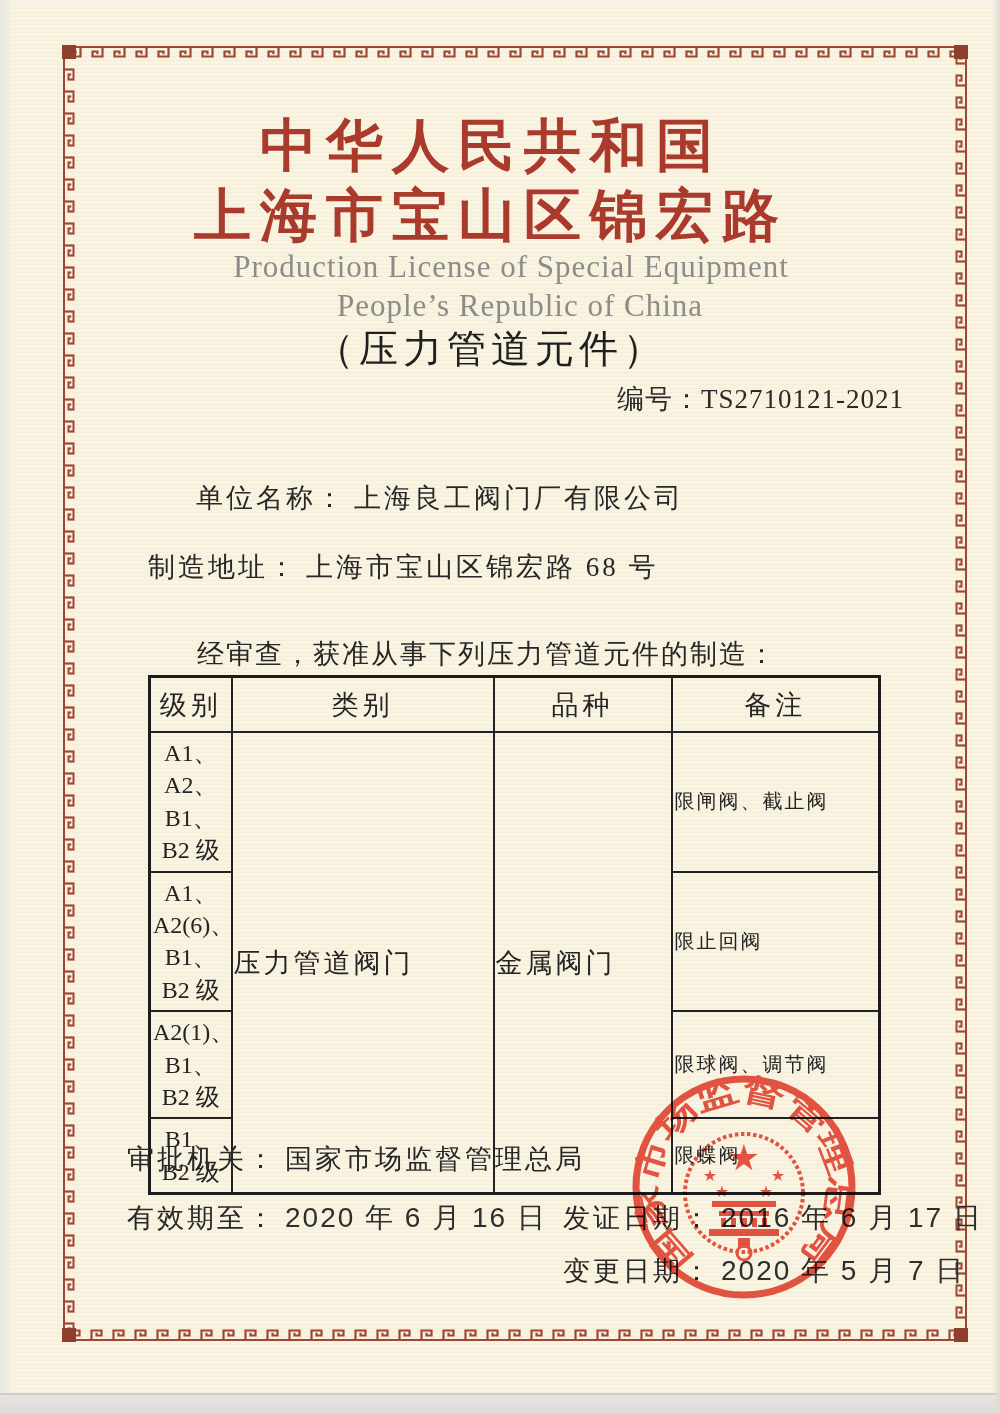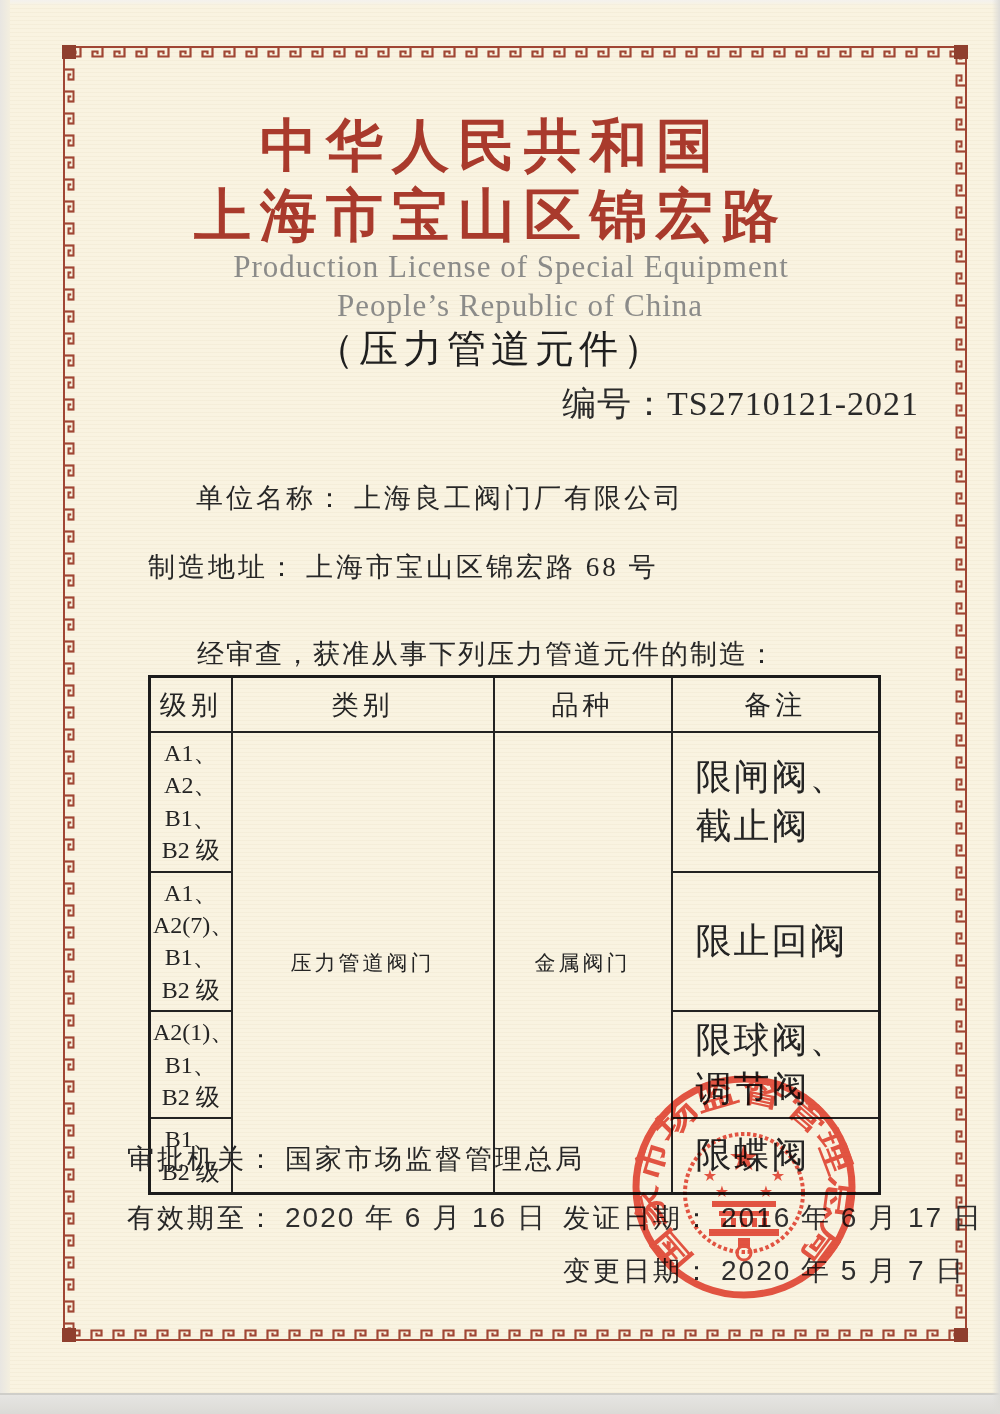--- a/index.html
+++ b/index.html
@@ -21,21 +21,21 @@
   .edge-right{position:absolute;left:992px;top:0;width:8px;height:1414px;background:linear-gradient(270deg,#dddcd8,rgba(221,220,216,0));}
   
   .frame{position:absolute;left:0;top:0;width:1000px;height:1414px;pointer-events:none;}
   
   .heading{position:absolute;left:0;top:0;width:982px;text-align:center;}
   .title-cn{position:absolute;width:100%;font-weight:bold;font-size:57px;letter-spacing:9px;color:#a93a2c;white-space:nowrap;}
   .t1{top:108px;} .t2{top:178px;}
   .title-en{position:absolute;width:100%;font-size:31px;color:#8b8b89;letter-spacing:1px;white-space:nowrap;padding-left:20px;}
   .e1{top:249px;} .e2{top:288px;margin-left:9px;}
   .scope{position:absolute;top:322px;width:100%;font-size:39px;color:#1f1f1f;letter-spacing:5px;white-space:nowrap;}
-  .serial{position:absolute;top:381px;right:81px;font-size:34px;color:#2a2a2a;letter-spacing:1px;}
+  .serial{position:absolute;top:381px;right:96px;font-size:27px;color:#2a2a2a;letter-spacing:1px;}
   
   .row{position:absolute;font-size:27px;color:#272727;white-space:nowrap;}
   .row .label{letter-spacing:3px;}
   .row .value{margin-left:8px;letter-spacing:3px;}
   .row .value.num{font-family:Liberation Sans, sans-serif;font-size:28px;letter-spacing:2px;color:#2e2e2e;}
   .r-unit{left:148px;top:480px;margin-left:48px;}
   .r-addr{left:148px;top:531px;margin-top:18px;}
   .r-note{left:197px;top:636px;letter-spacing:2px;}
   .r-approval{left:127px;top:1141px;}
   .r-valid{left:127px;top:1199px;}
@@ -52,22 +52,22 @@
   table.license col.c1{width:82px;} table.license col.c2{width:262px;}
   table.license col.c3{width:178px;} table.license col.c4{width:208px;}
   table.license th, table.license td{
     border:2px solid #232323;
     font-weight:normal;
     background:transparent;
   }
   table.license{border:3px solid #1c1c1c;}
   th.hdr{height:51px;font-size:27px;letter-spacing:4px;text-align:center;}
   td.level{font-size:24px;text-align:center;line-height:1.35;white-space:pre-line;padding:4px 2px;}
-  td.mid{font-size:21px;text-align:center;letter-spacing:3px;}
-  td.remark{font-size:36px;text-align:left;padding-left:23px;letter-spacing:2px;}
+  td.mid{font-size:27px;letter-spacing:3px;}
+  td.remark{font-size:20px;text-align:left;padding-left:2px;letter-spacing:2px;}
   tr.h1{height:69px;} tr.h2{height:100px;} tr.h3{height:65px;} tr.h4{height:70px;}
   
   .seal{
     position:absolute;left:626px;top:1069px;width:236px;height:236px;
     mix-blend-mode:multiply;opacity:0.92;
   }
 </style>
 </head>
 <body>
 
@@ -129,21 +129,21 @@
     </tr>
     <tr class="h1">
       <td class="level">A1、A2、
 B1、B2 级</td>
       <td class="mid" rowspan="4">压力管道阀门</td>
       <td class="mid" rowspan="4">金属阀门</td>
       <td class="remark">限闸阀、截止阀</td>
     </tr>
     <tr class="h2">
       <td class="level">A1、
-A2(7)、
+A2(6)、
 B1、B2 级</td>
       <td class="remark">限止回阀</td>
     </tr>
     <tr class="h3">
       <td class="level">A2(1)、
 B1、B2 级</td>
       <td class="remark">限球阀、调节阀</td>
     </tr>
     <tr class="h4">
       <td class="level">B1、B2 级</td>

